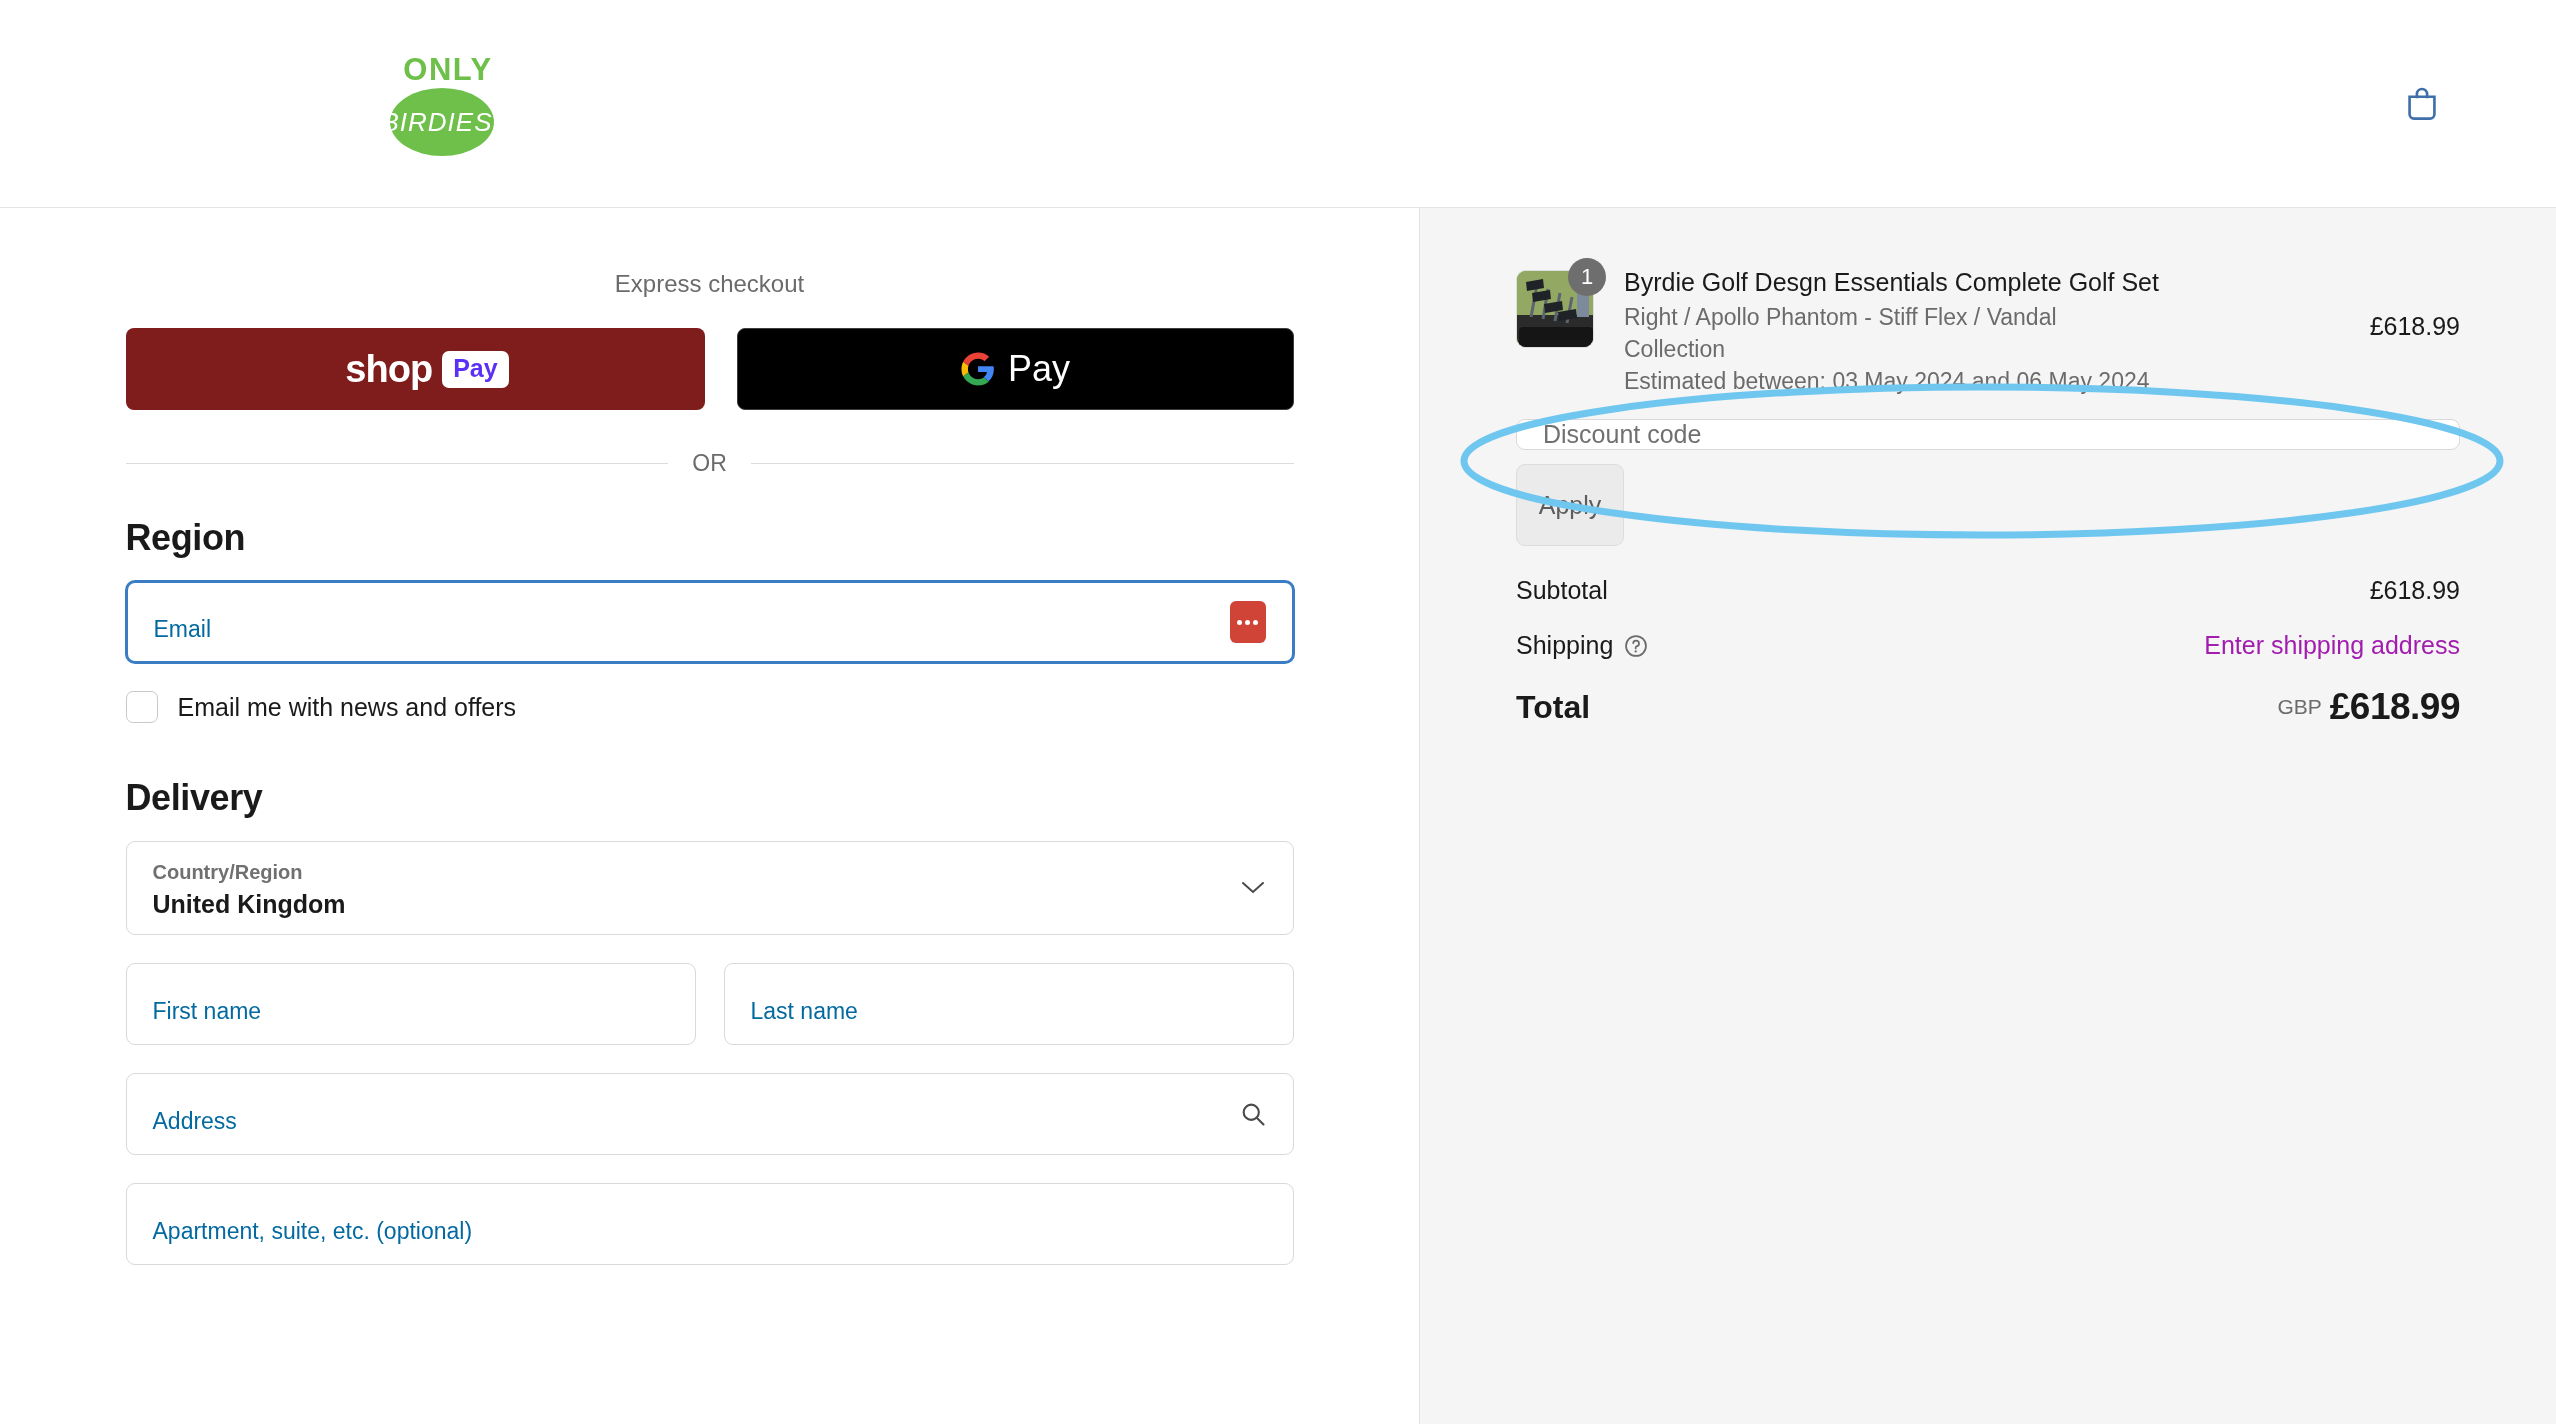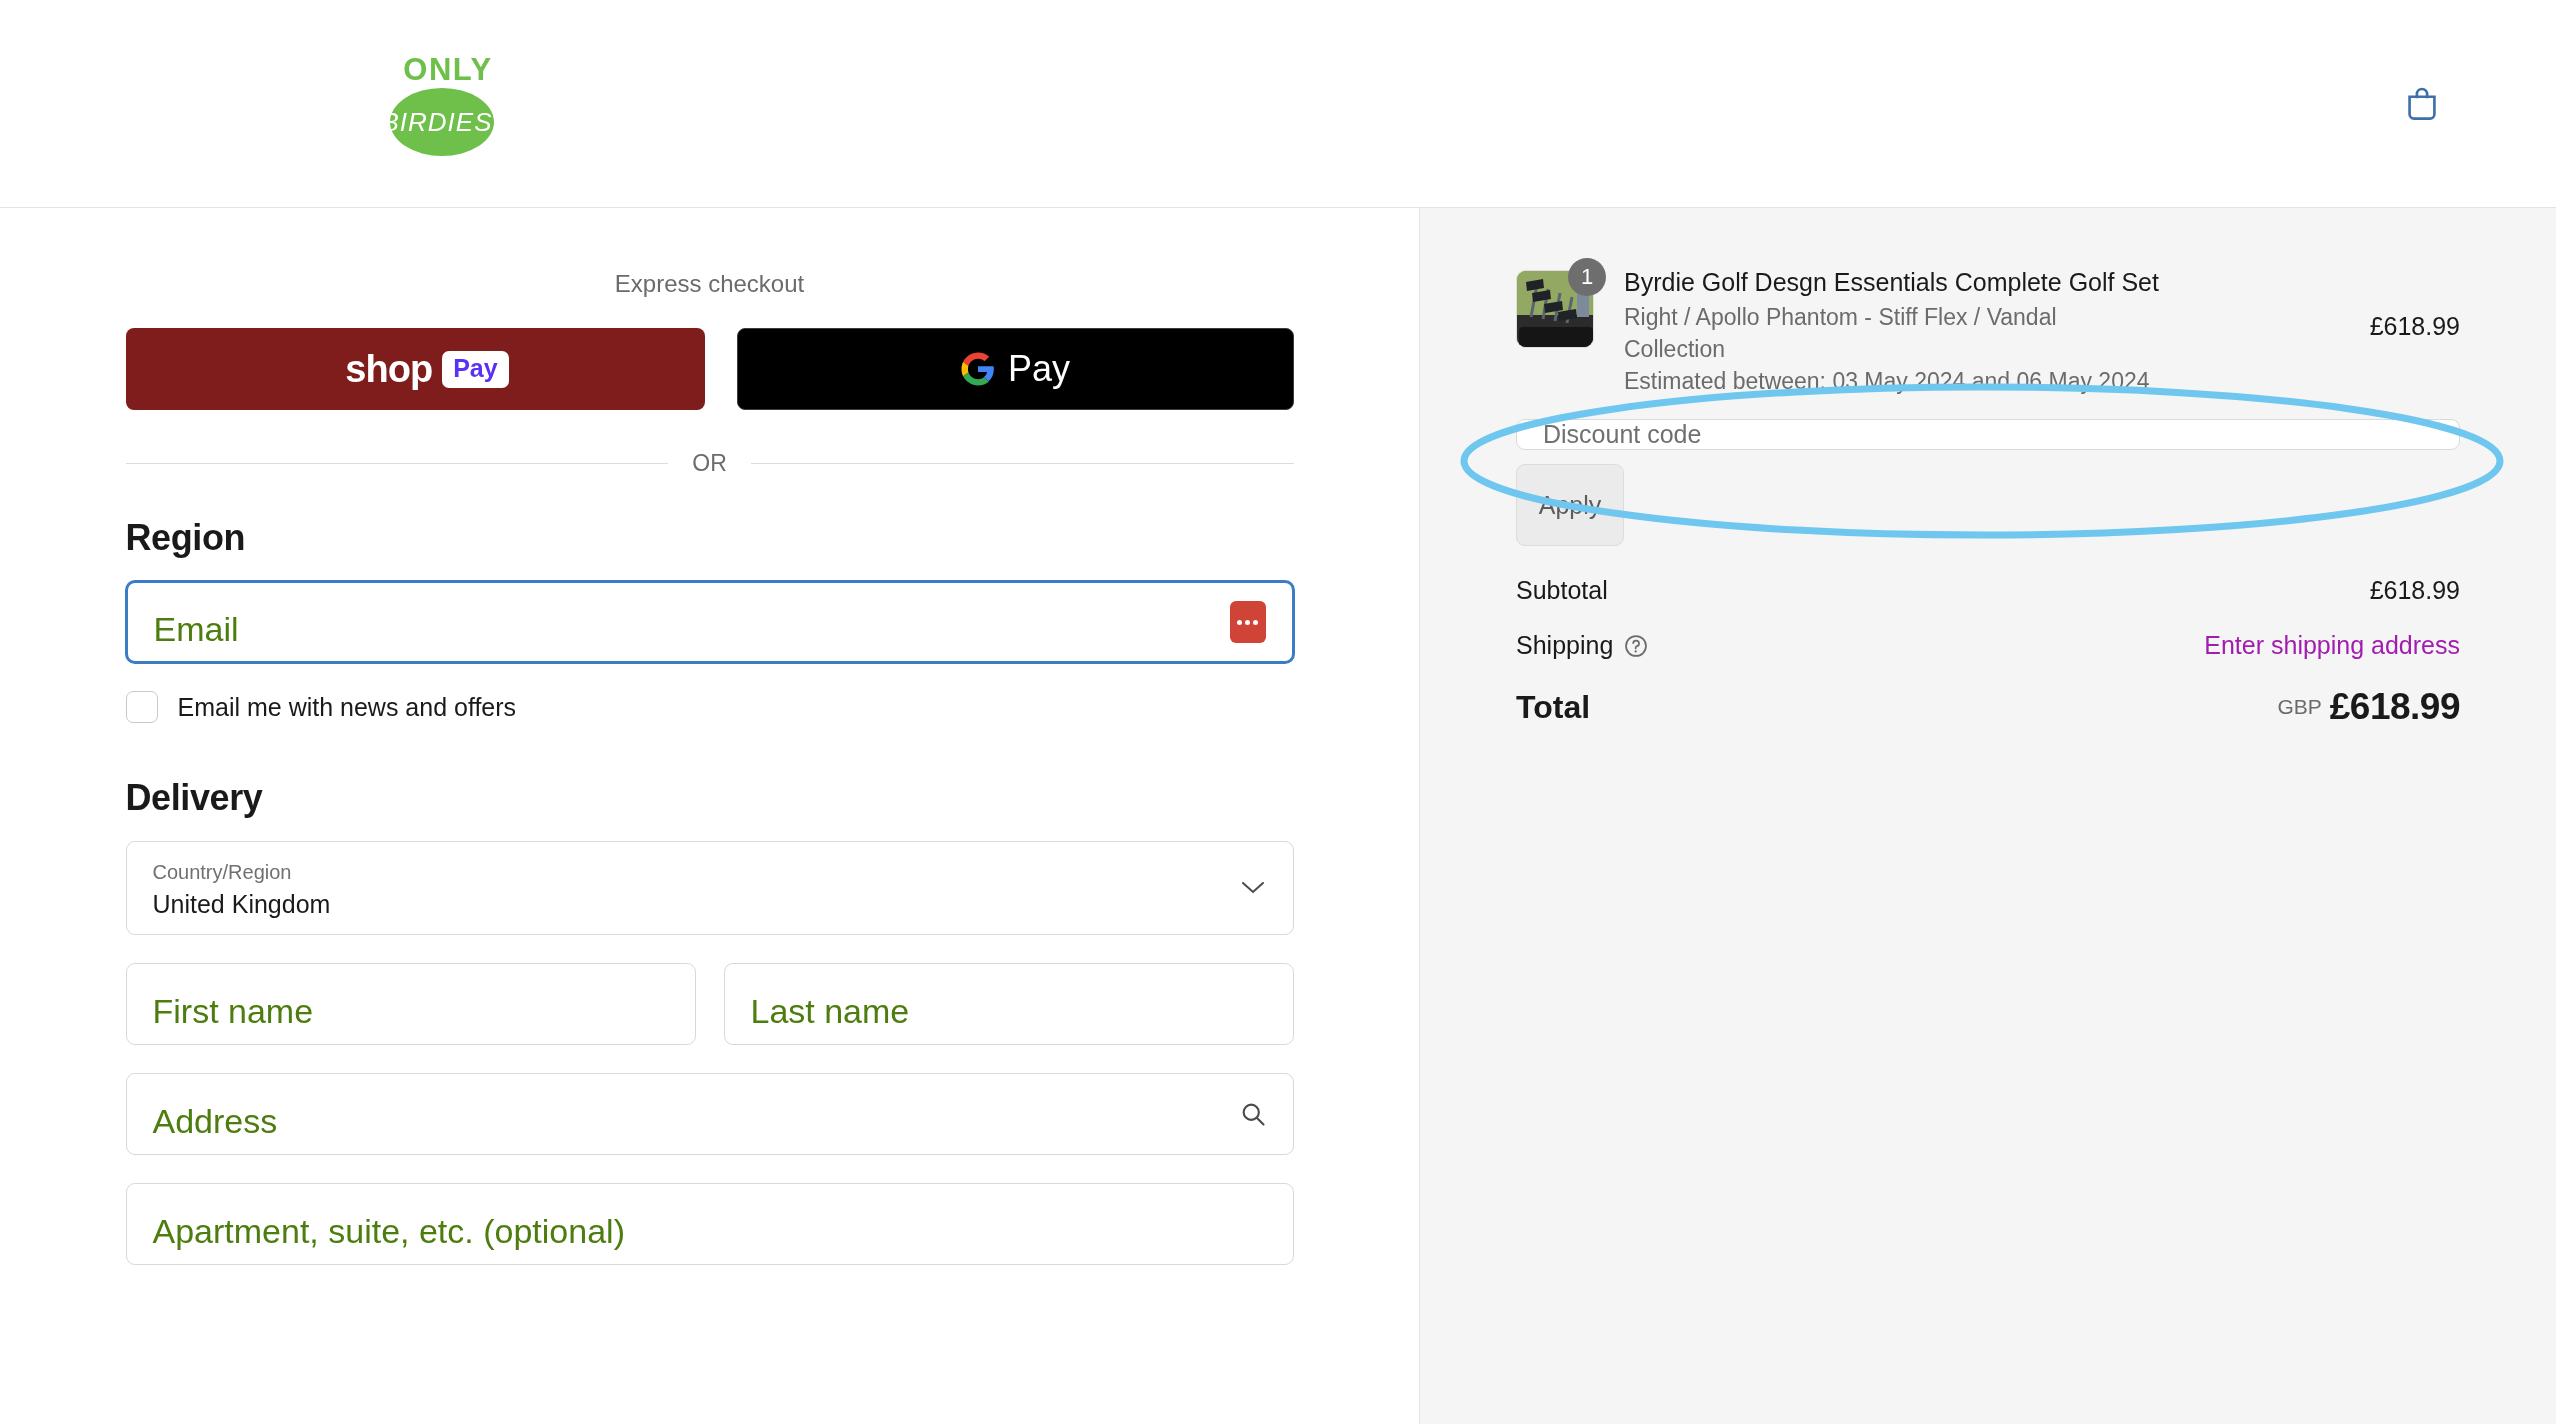--- a/index.html
+++ b/index.html
@@ -155,22 +155,22 @@
     display: flex;
     align-items: center;
     padding: 0 26px;
     margin-bottom: 28px;
   }
   .field.focused {
     border: 2px solid #3a7dc4;
     box-shadow: 0 0 0 1px #3a7dc4;
   }
   .field-ph {
-    font-size: 34px;
-    color: #4d7c0f;
+    font-size: 23px;
+    color: #0369a1;
     margin-top: 15px;
   }
   .field-icon-right {
     position: absolute;
     right: 26px; top: 50%;
     transform: translateY(-50%);
     display: flex; align-items: center;
   }
   .dots-icon {
     width: 36px; height: 42px;
@@ -202,20 +202,21 @@
   .select-field {
     width: 100%;
     height: 94px;
     border: 1px solid #d9d9d9;
     border-radius: 9px;
     background: #ffffff;
     position: relative;
     padding: 15px 26px 16px 26px;
     margin-bottom: 28px;
     cursor: pointer;
+    font-weight: bold;
   }
   .float-label { font-size: 20px; color: #707070; line-height: 1.5; }
   .select-value { font-size: 25px; color: #1a1a1a; line-height: 1.4; }
   .chevron {
     position: absolute; right: 28px; top: 50%;
     transform: translateY(-50%);
   }
 
   .name-row { display: flex; gap: 28px; }
   .name-row .field { margin-bottom: 28px; }

